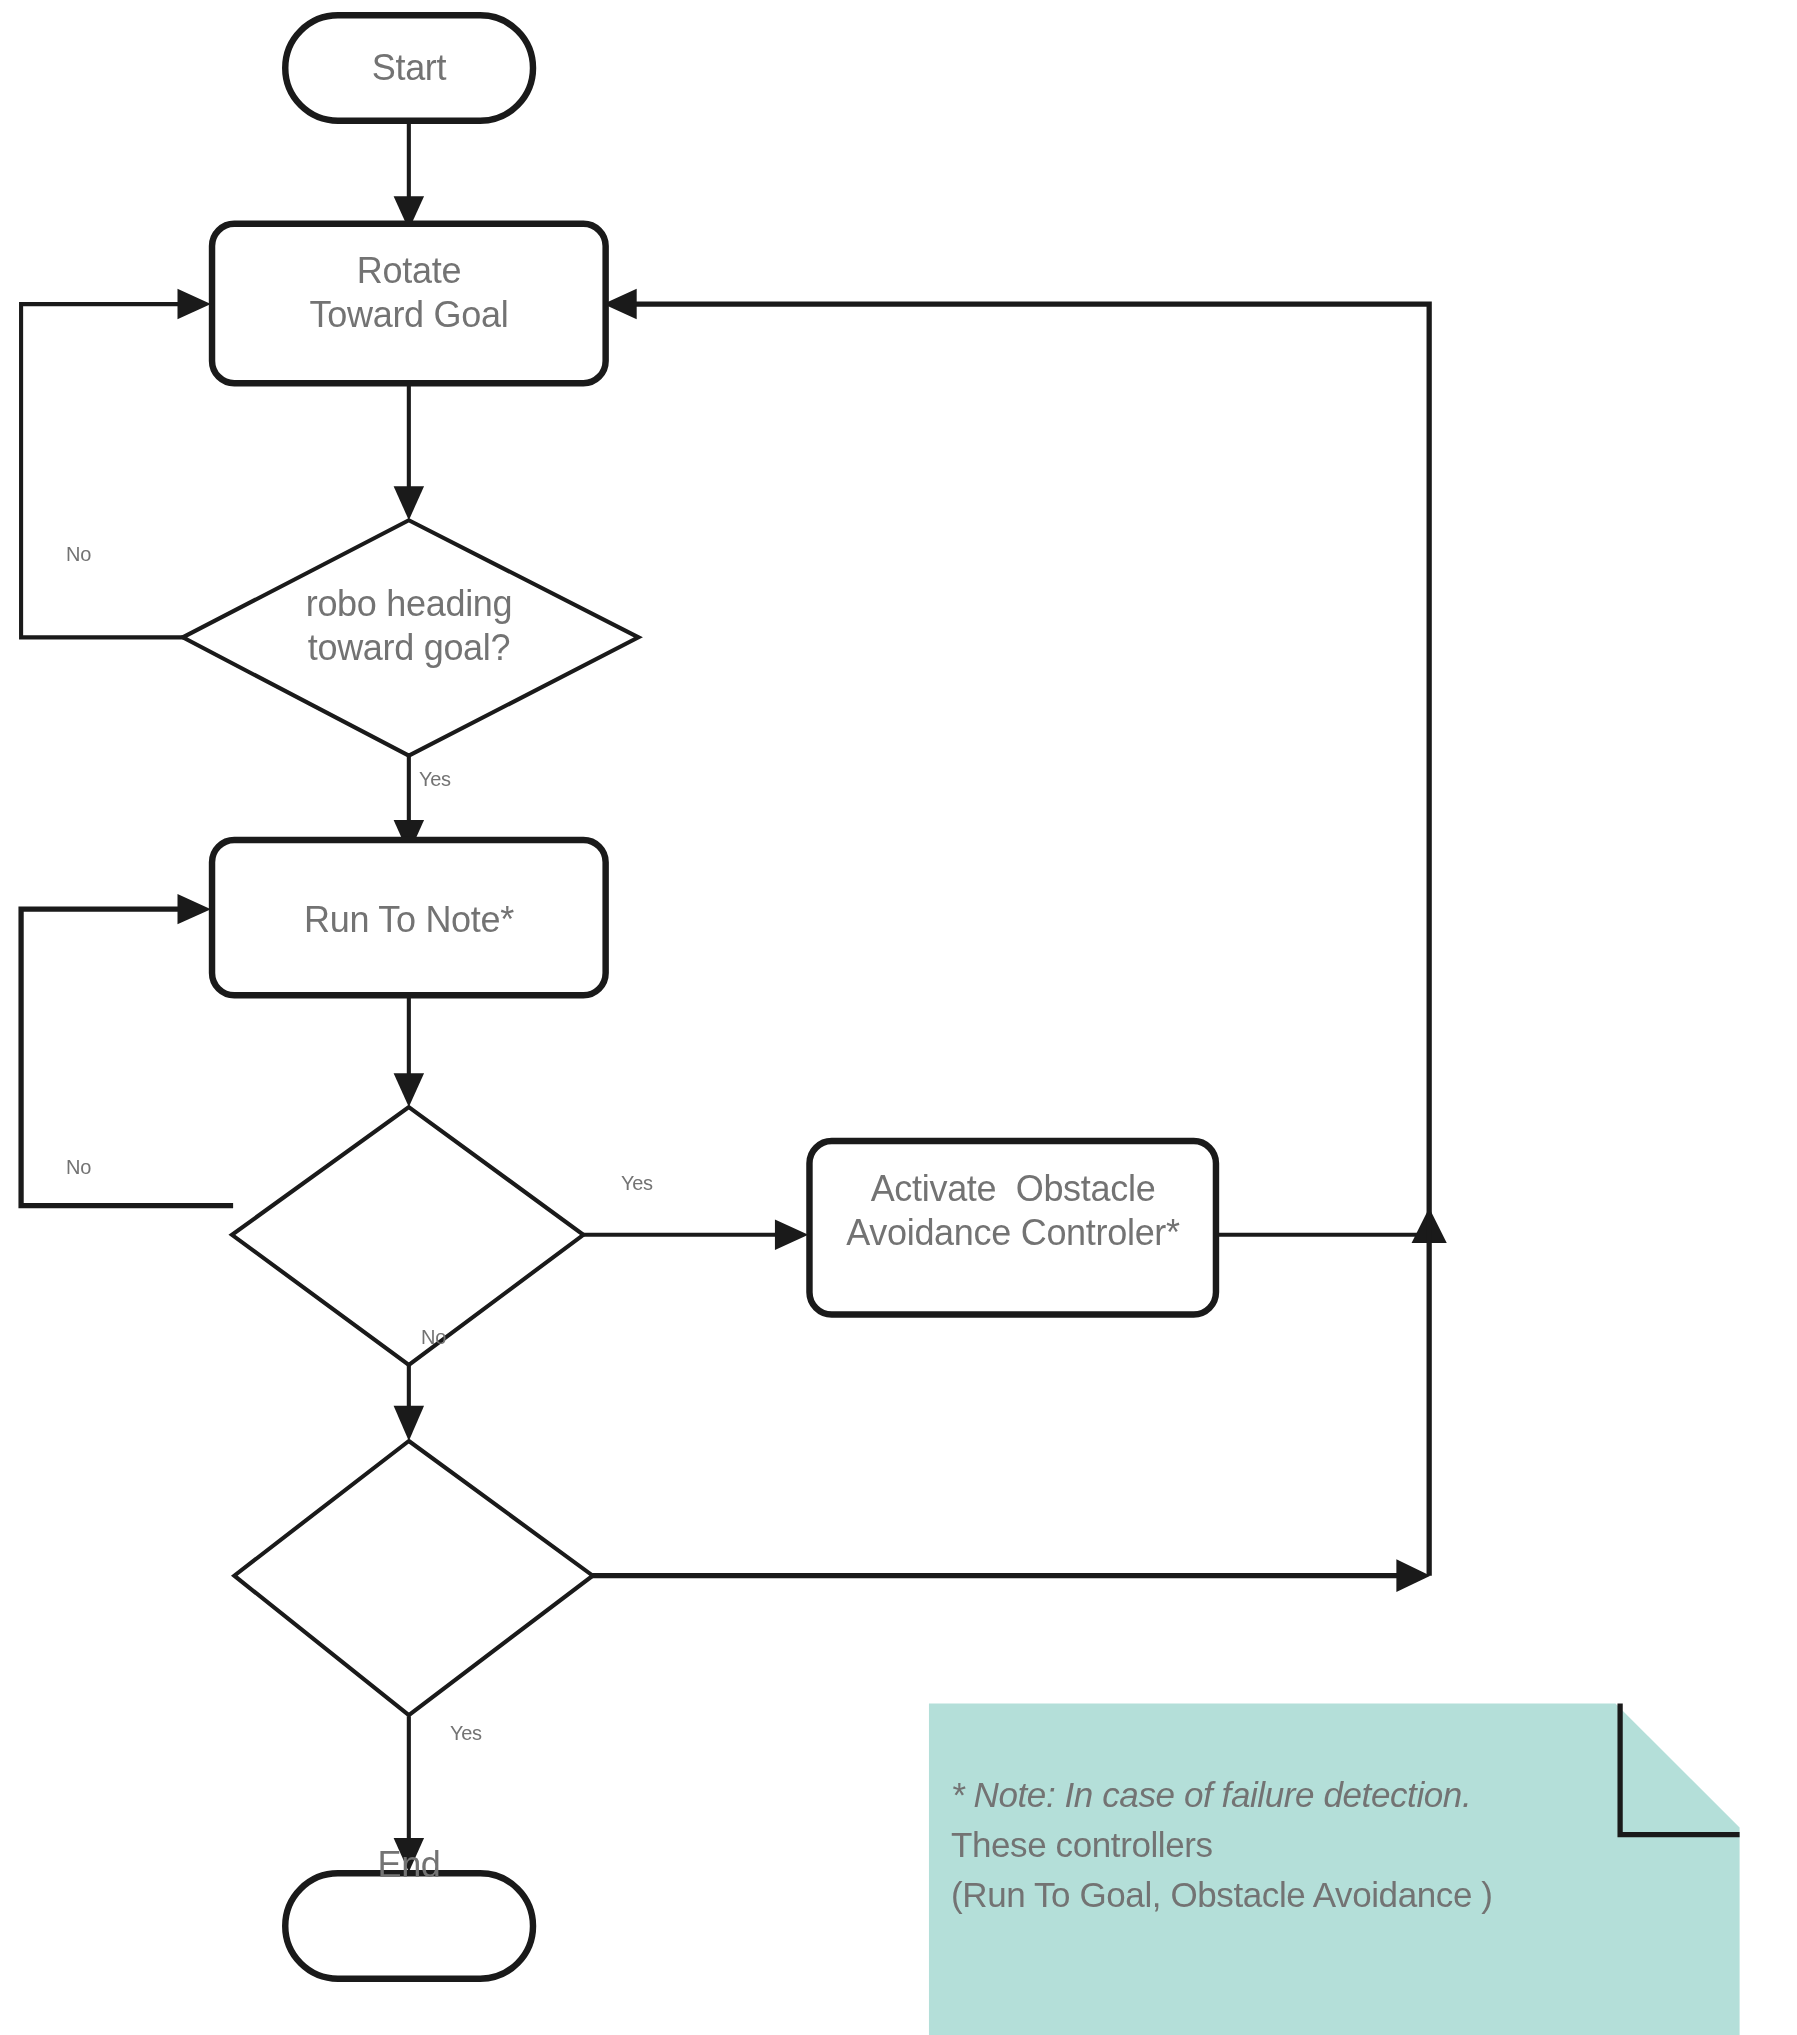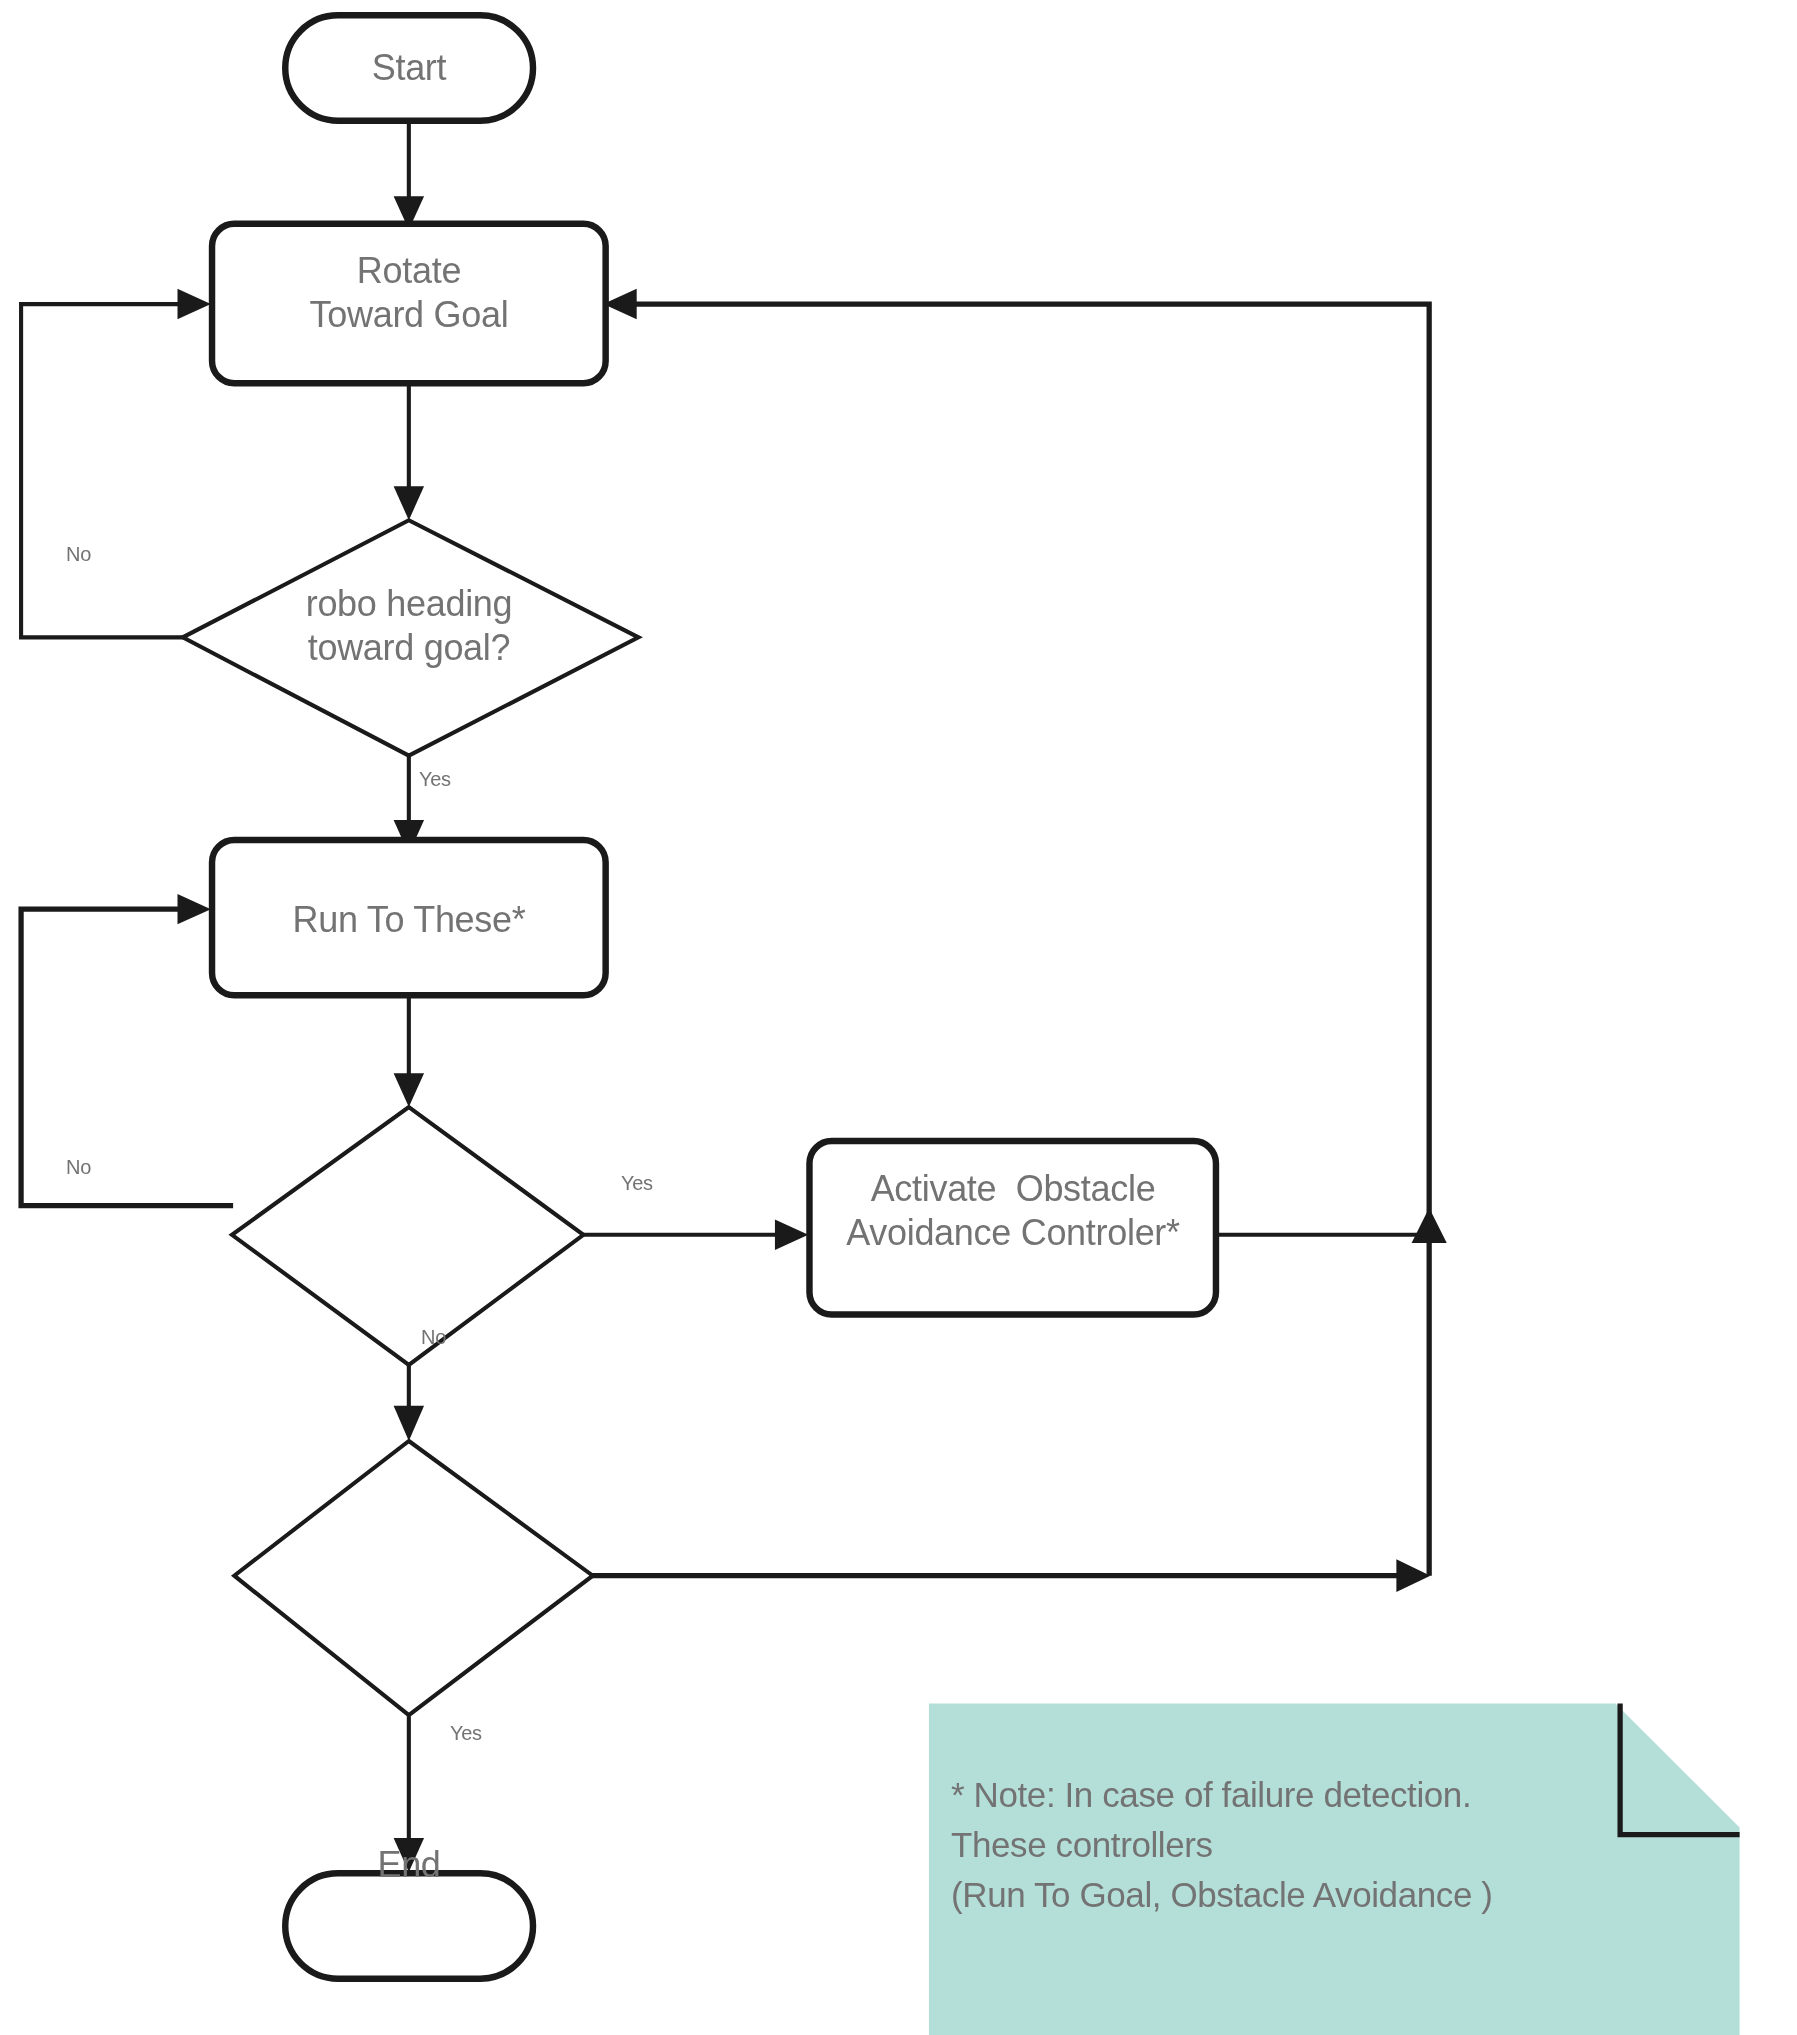--- a/index.html
+++ b/index.html
@@ -187,39 +187,39 @@
   </svg>
 
   <div class="txt node-label" style="left:285px; top:46px; width:248px;">Start</div>
 
   <div class="txt node-label" style="left:212px; top:249px; width:394px;">Rotate
 Toward Goal</div>
 
   <div class="txt node-label" style="left:217px; top:582px; width:384px;">robo heading
 toward goal?</div>
 
-  <div class="txt node-label" style="left:212px; top:898px; width:394px;">Run To These*</div>
+  <div class="txt node-label" style="left:212px; top:898px; width:394px;">Run To Note*</div>
 
 
   <div class="txt node-label" style="left:812px; top:1167px; width:402px;">Activate  Obstacle
 Avoidance Controler*</div>
 
 
   <div class="txt node-label" style="left:285px; top:1843px; width:248px;">End</div>
 
   <div class="txt edge-label" style="left:66px; top:542px;">No</div>
 
   <div class="txt edge-label" style="left:419px; top:767px;">Yes</div>
 
   <div class="txt edge-label" style="left:66px; top:1155px;">No</div>
 
   <div class="txt edge-label" style="left:621px; top:1171px;">Yes</div>
 
   <div class="txt edge-label" style="left:421px; top:1325px;">No</div>
 
   <div class="txt edge-label" style="left:450px; top:1721px;">Yes</div>
 
-  <div class="txt note-text" style="left:951px; top:1770px;">* Note: In case of failure detection.</div>
+  <div class="txt note-text" style="left:951px; top:1770px;font-style:italic;">* Note: In case of failure detection.</div>
   <div class="txt note-text" style="left:951px; top:1820px;">These controllers</div>
   <div class="txt note-text" style="left:951px; top:1870px;">(Run To Goal, Obstacle Avoidance )</div>
 
 </div>
 
 
 </body></html>

